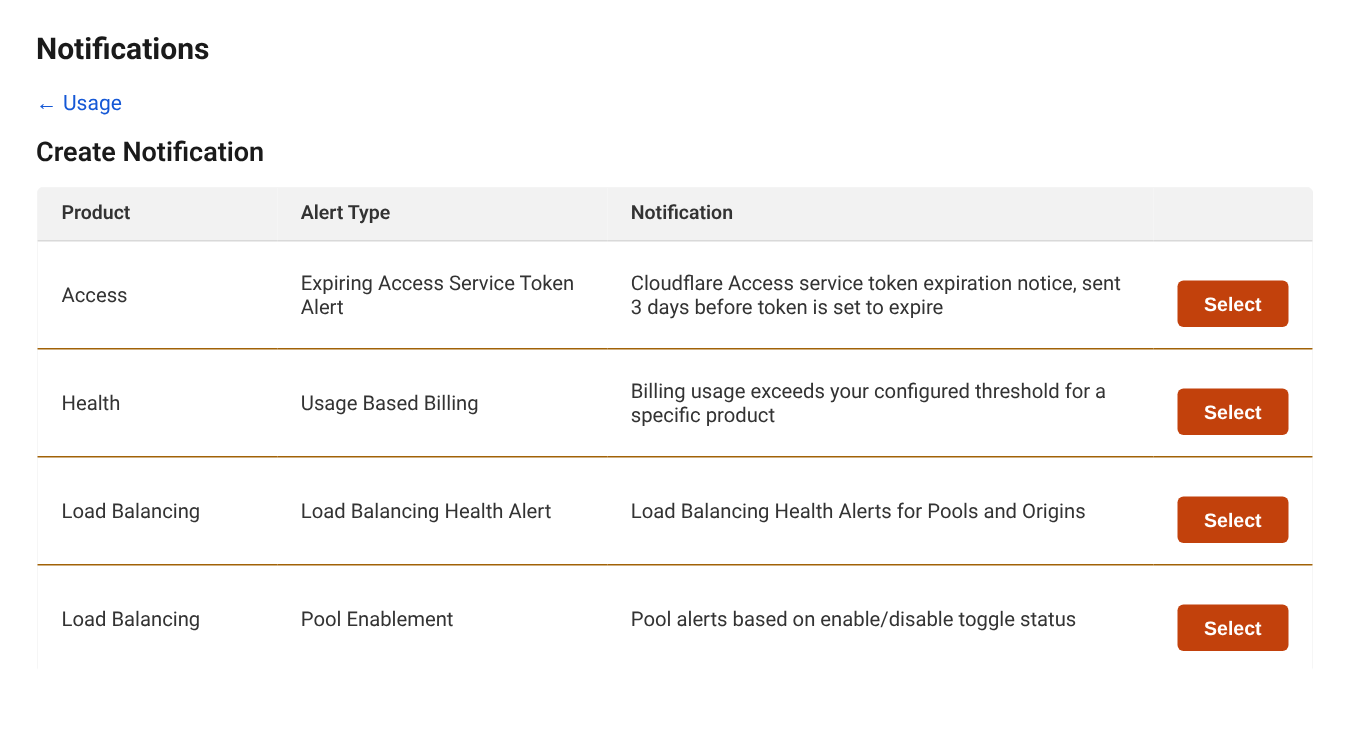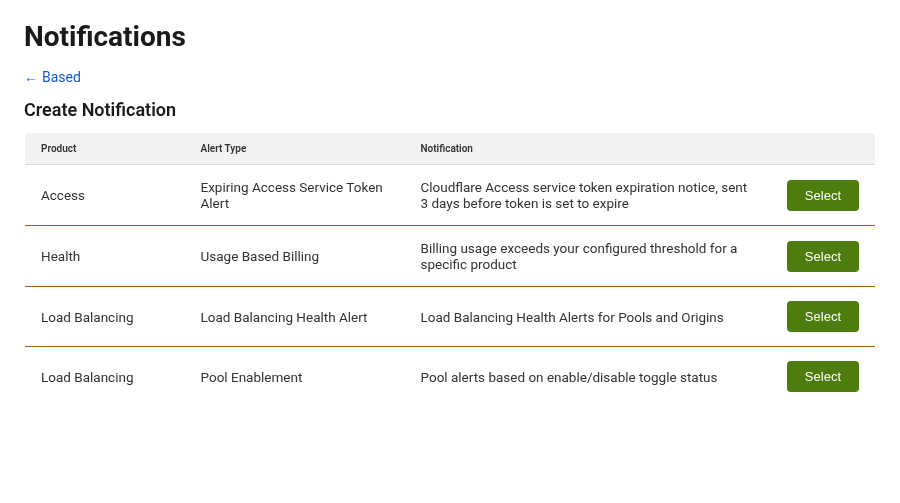--- a/index.html
+++ b/index.html
@@ -4,21 +4,21 @@
   <style>
     * { box-sizing: border-box; margin: 0; padding: 0; }
     body {
       font-family: -apple-system, BlinkMacSystemFont, 'Segoe UI', Roboto, sans-serif;
       background: #fff;
       color: #1a1a1a;
       font-size: 14px;
       padding: 20px 24px;
     }
     h1 {
-      font-size: 28px;
+      font-size: 20px;
       font-weight: 700;
       margin-bottom: 16px;
       color: #1a1a1a;
     }
     .back-link {
       display: inline-flex;
       align-items: center;
       color: #1558d6;
       text-decoration: none;
       font-size: 14px;
@@ -38,21 +38,21 @@
       border-radius: 4px;
       overflow: hidden;
     }
     thead tr {
       background: #f2f2f2;
     }
     thead th {
       text-align: left;
       padding: 10px 16px;
       font-weight: 600;
-      font-size: 10px;
+      font-size: 13px;
       color: #333;
       border-bottom: 1px solid #d9d9d9;
     }
     tbody tr {
       border-bottom: 1px solid #a16207;
       background: #fff;
     }
     tbody tr:last-child {
       border-bottom: none;
     }
@@ -60,41 +60,42 @@
       padding: 14px 16px;
       font-size: 13.5px;
       color: #333;
       vertical-align: middle;
     }
     .col-product { width: 160px; }
     .col-alert { width: 220px; }
     .col-desc { }
     .col-action { width: 90px; text-align: right; }
     .select-btn {
-      background: #4d7c0f;
+      background: #c2410c;
       color: #fff;
       border: none;
       border-radius: 4px;
       padding: 8px 18px;
       font-size: 13px;
-      font-weight: 400;
+      font-weight: 700;
       cursor: pointer;
       white-space: nowrap;
+      margin-top: 12px;
     }
   </style>
 </head>
 <body>
 
 
 
 <h1>Notifications</h1>
 
 <a href="#" class="back-link">
   <span>←</span>
-  <span>Based</span>
+  <span>Usage</span>
 </a>
 
 <p class="section-title">Create Notification</p>
 
 <table>
   <thead>
     <tr>
       <th class="col-product">Product</th>
       <th class="col-alert">Alert Type</th>
       <th class="col-desc">Notification</th>

